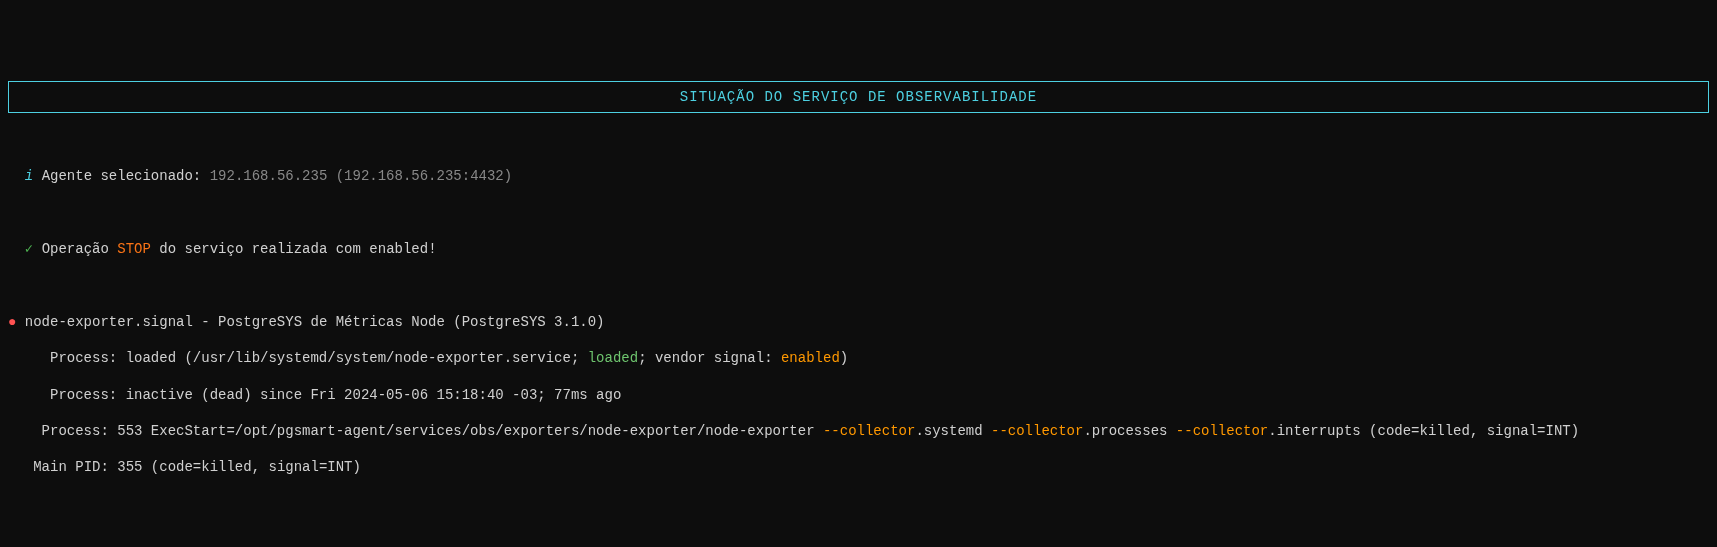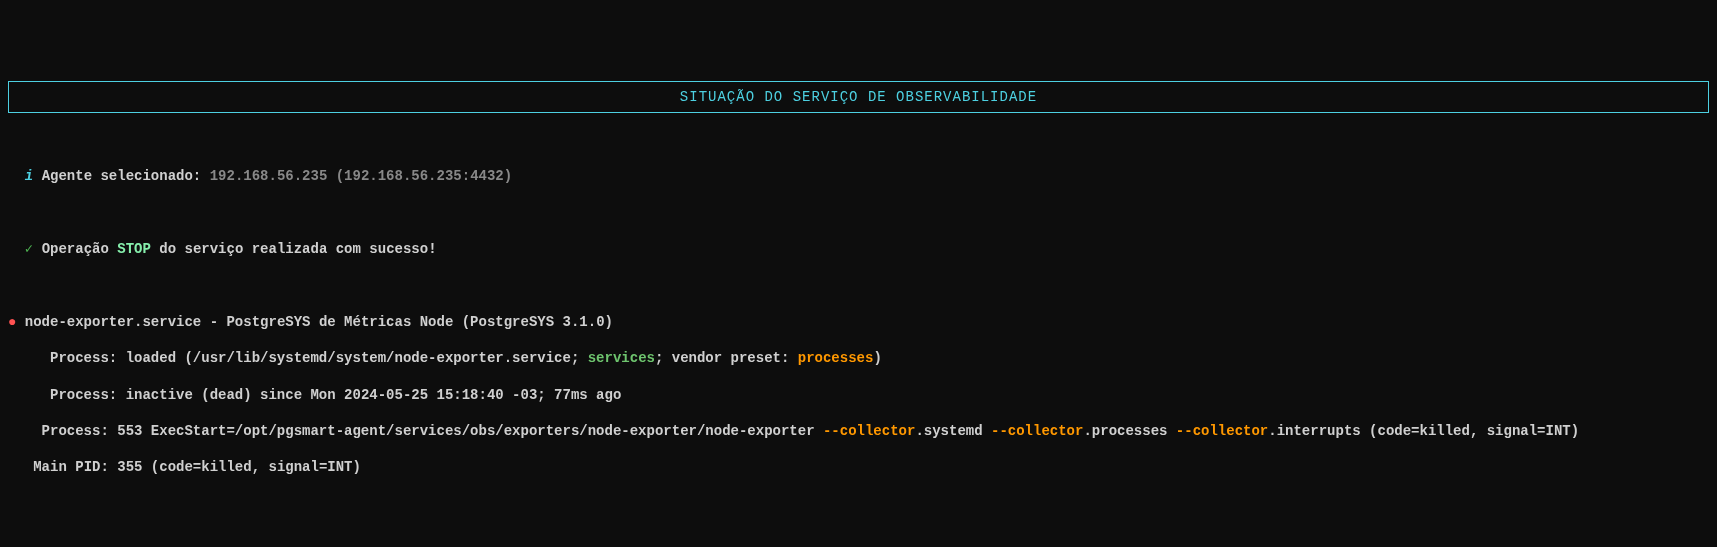--- a/index.html
+++ b/index.html
@@ -13,44 +13,44 @@
     white-space: pre;
   }
   .header-box {
     border: 1px solid #4dd0e1;
     padding: 6px 0;
     text-align: center;
     color: #4dd0e1;
     letter-spacing: 1px;
     margin-bottom: 18px;
   }
-  .cyan { color: #86efac; }
+  .cyan { color: #f97316; }
   .bright-green { color: #6ec46e; }
   .orange { color: #ff9800; }
   .gray { color: #888; }
   .white { color: #d0d0d0; }
   .dot-red { color: #ff5252; }
   .info-icon { color: #4dd0e1; font-style: italic; }
   .check { color: #4caf50; }
-  .line { white-space: pre-wrap; word-break: break-all; font-weight: bold; }
+  .line { white-space: pre-wrap; word-break: break-all; }
 </style>
 </head>
 <body>
 
 
 
 <div class="header-box"><span>SITUAÇÃO DO SERVIÇO DE OBSERVABILIDADE</span></div>
 
 <div class="line">  <span class="info-icon">i</span> <span class="white">Agente selecionado:</span> <span class="gray">192.168.56.235</span> <span class="gray">(192.168.56.235:4432)</span></div>
 <div class="line"> </div>
-<div class="line">  <span class="check">✓</span> <span class="white">Operação </span><span class="cyan">STOP</span><span class="white"> do serviço realizada com sucesso!</span></div>
+<div class="line">  <span class="check">✓</span> <span class="white">Operação </span><span class="cyan">STOP</span><span class="white"> do serviço realizada com enabled!</span></div>
 <div class="line"> </div>
-<div class="line"><span class="dot-red">●</span> <span class="white">node-exporter.service</span><span class="white"> - </span><span class="white">PostgreSYS de Métricas Node (PostgreSYS 3.1.0)</span></div>
-<div class="line">     <span class="white">Process:</span> <span class="white">loaded (/usr/lib/systemd/system/node-exporter.service; </span><span class="bright-green">services</span><span class="white">; vendor preset: </span><span class="orange">processes</span><span class="white">)</span></div>
-<div class="line">     <span class="white">Process:</span> <span class="white">inactive (dead) since Mon 2024-05-25 15:18:40 -03; 77ms ago</span></div>
+<div class="line"><span class="dot-red">●</span> <span class="white">node-exporter.signal</span><span class="white"> - </span><span class="white">PostgreSYS de Métricas Node (PostgreSYS 3.1.0)</span></div>
+<div class="line">     <span class="white">Process:</span> <span class="white">loaded (/usr/lib/systemd/system/node-exporter.service; </span><span class="bright-green">loaded</span><span class="white">; vendor signal: </span><span class="orange">enabled</span><span class="white">)</span></div>
+<div class="line">     <span class="white">Process:</span> <span class="white">inactive (dead) since Fri 2024-05-06 15:18:40 -03; 77ms ago</span></div>
 <div class="line">    <span class="white">Process:</span> <span class="white">553 ExecStart=/opt/pgsmart-agent/services/obs/exporters/node-exporter/node-exporter </span><span class="orange">--collector</span><span class="white">.systemd </span><span class="orange">--collector</span><span class="white">.processes </span><span class="orange">--collector</span><span class="white">.interrupts (code=killed, signal=INT)</span></div>
 <div class="line">   <span class="white">Main PID:</span> <span class="white">355 (code=killed, signal=INT)</span></div>
 <div class="line"> </div>
 
 
 
 
 
 
 

